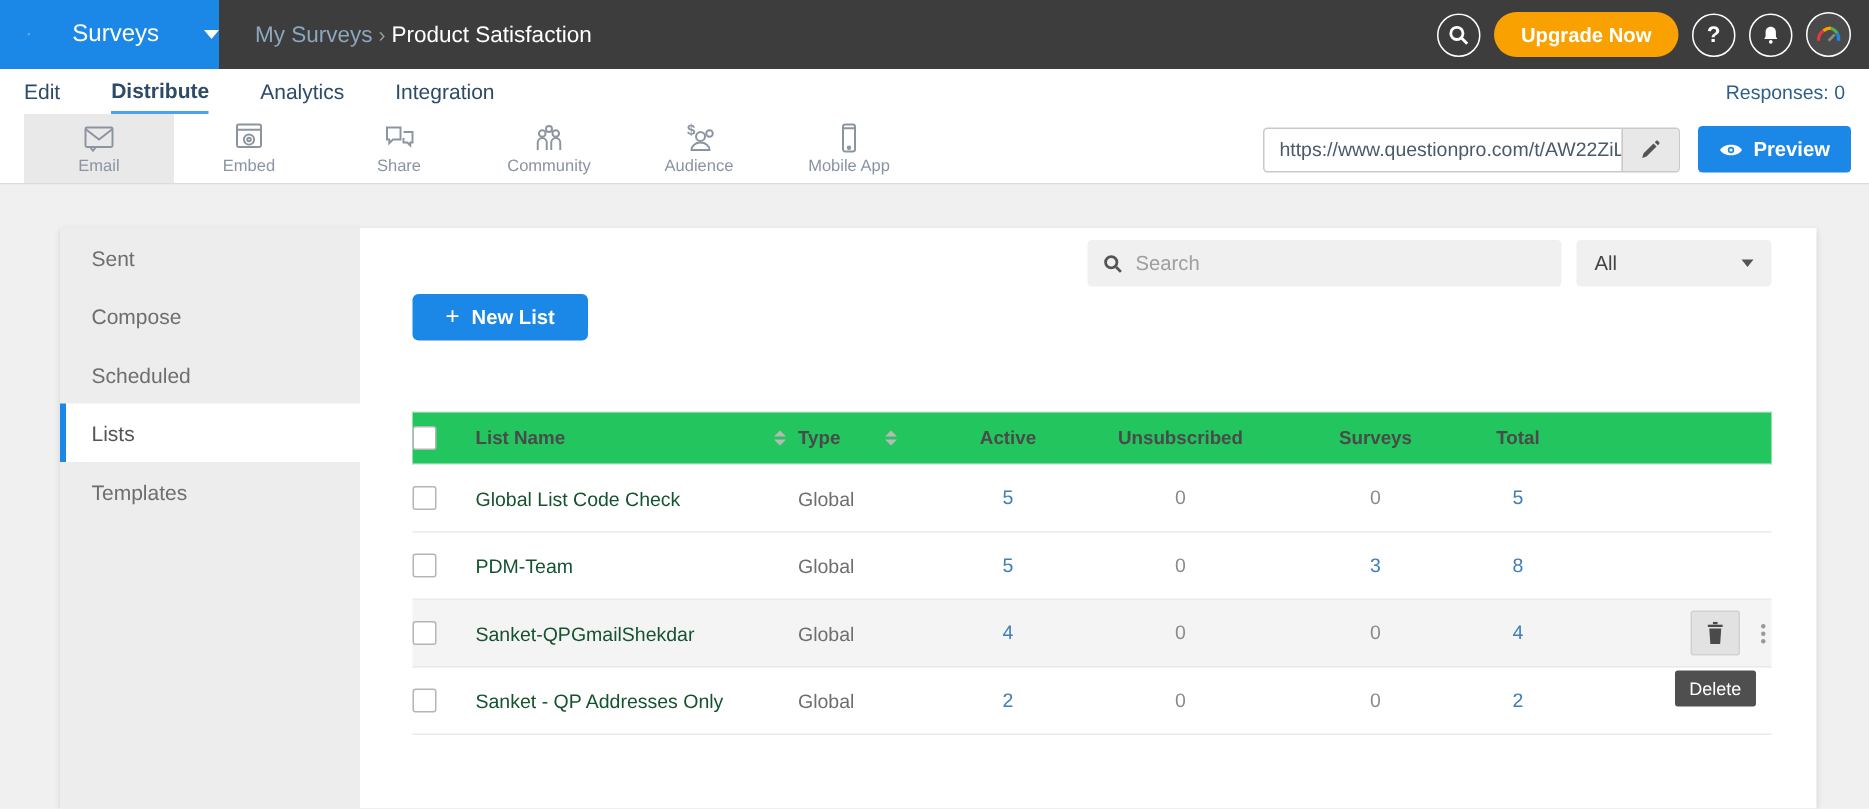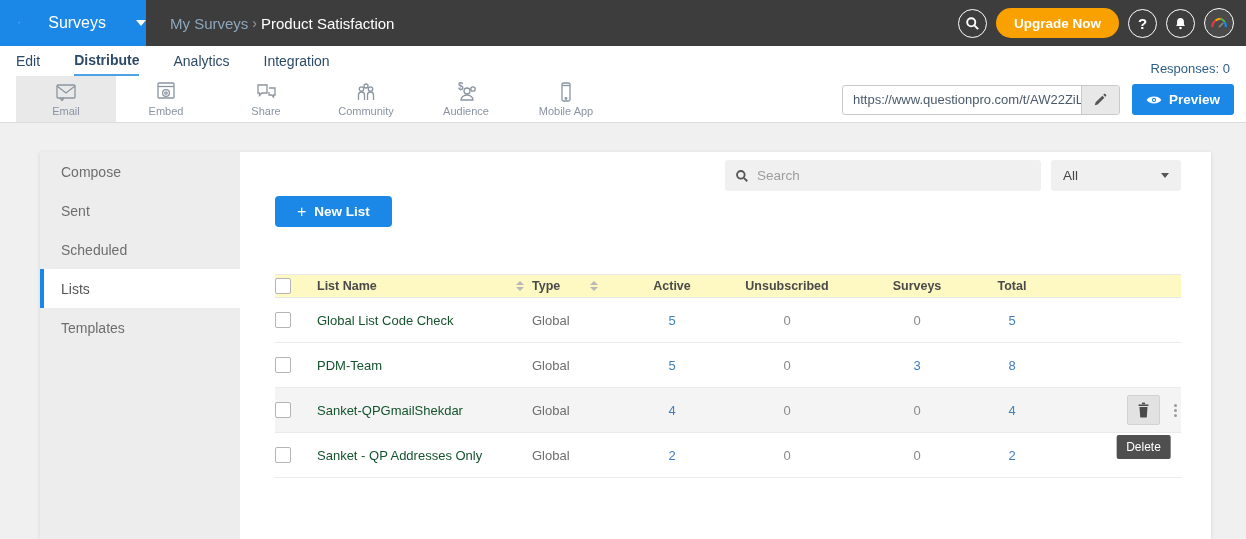--- a/index.html
+++ b/index.html
@@ -22,21 +22,21 @@
   .circle-btn { width:29px; height:29px; border:1.5px solid #fff; border-radius:50%;
     display:flex; align-items:center; justify-content:center; color:#fff; cursor:pointer; background:transparent; }
   .circle-btn .qmark { font-size:15px; font-weight:bold; color:#fff; }
   .upgrade-btn { height:30px; padding:0 18px; background:#f9a100; border:none; border-radius:15px;
     color:#fff; font-size:13.5px; font-weight:bold; cursor:pointer; }
   .avatar-circle { width:30px; height:30px; border:1.5px solid #fff; border-radius:50%;
     display:flex; align-items:center; justify-content:center; cursor:pointer; overflow:hidden; background:#4a4a4a; }
 
   
   .tab-row { position:absolute; left:0; top:46px; width:1246px; height:30px; background:#fff;
-    display:flex; align-items:flex-end; padding-left:16px; gap:34px; }
+    display:flex; align-items:center; padding-left:16px; gap:34px; }
   .tab { font-size:14px; color:#2d4a68; cursor:pointer; height:100%; display:flex; align-items:center; }
   .tab.active { border-bottom:2px solid #4da3e8; font-weight:bold; }
   .responses { position:absolute; right:16px; font-size:13px; color:#2d5f8a; }
 
   
   .toolbar { position:absolute; left:0; top:76px; width:1246px; height:47px; background:#fff;
     border-bottom:1px solid #dcdcdc; }
   .tool-items { position:absolute; left:16px; top:0; height:46px; display:flex; }
   .tool-item { width:100px; height:46px; display:flex; flex-direction:column; align-items:center;
     justify-content:center; gap:2px; cursor:pointer; }
@@ -72,21 +72,21 @@
   .filter-dd .caret-down { border-top-color:#555; border-left-width:4px; border-right-width:4px; border-top-width:5px; }
 
   .newlist-btn { position:absolute; top:44px; left:35px; height:31px; padding:0 22px; background:#1b87e6;
     color:#fff; border:none; border-radius:4px; font-size:13.5px; font-weight:bold; display:flex;
     align-items:center; gap:8px; cursor:pointer; }
   .newlist-btn .plus { font-size:16px; font-weight:normal; }
 
   
   .list-table { position:absolute; top:122px; left:35px; width:906px; }
   .t-row { display:flex; align-items:center; height:45px; border-bottom:1px solid #eaeaea; position:relative; }
-  .t-head { height:24px; background:#fef9c3; border-top:1px solid #e8e8e8; border-bottom:1px solid #e8e8e8; }
+  .t-head { height:36px; background:#22c55e; border-top:1px solid #e8e8e8; border-bottom:1px solid #e8e8e8; }
   .c-check { width:42px; display:flex; align-items:center; }
   .c-name { width:215px; display:flex; align-items:center; justify-content:space-between; padding-right:8px; }
   .c-type { width:100px; display:flex; align-items:center; justify-content:space-between; padding-right:34px; }
   .c-active { width:80px; text-align:center; }
   .c-unsub { width:150px; text-align:center; }
   .c-bounce { width:110px; text-align:center; }
   .c-total { width:80px; text-align:center; }
   .c-actions { flex:1; display:flex; align-items:center; justify-content:flex-end; gap:14px; padding-right:4px; }
   .th { font-size:12.5px; font-weight:bold; color:#4a4a4a; }
   .checkbox { width:16px; height:16px; border:1px solid #b5b5b5; border-radius:2px; background:#fff; cursor:pointer; }
@@ -230,22 +230,22 @@
           <circle cx="12" cy="8" r="3.2" fill="#1b87e6"></circle>
           <circle cx="12" cy="8" r="1.6" fill="#fff"></circle>
       </svg>
       <span>Preview</span>
     </button>
   </div>
 </div>
 
 <div class="card">
   <div class="side-nav" id="side-nav">
+      <div class="side-item">Sent</div>
       <div class="side-item">Compose</div>
-      <div class="side-item">Sent</div>
       <div class="side-item">Scheduled</div>
       <div class="side-item active">Lists</div>
       <div class="side-item">Templates</div>
     </div>
 
   <div class="main">
     <div class="search-row">
       <div class="search-box">
         <svg width="14" height="14" viewBox="0 0 24 24" fill="none" stroke="#555" stroke-width="3.2">
           <circle cx="10" cy="10" r="6.5"></circle>

